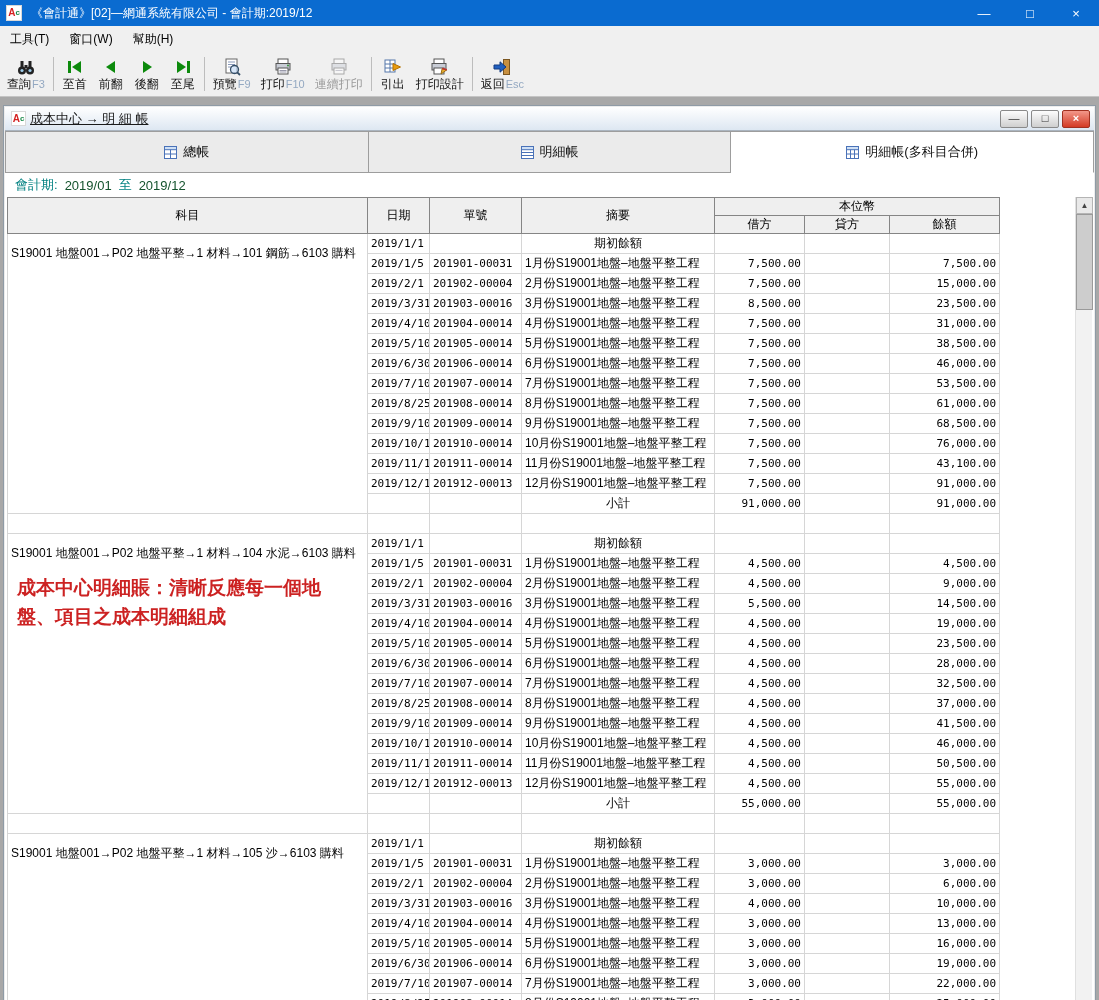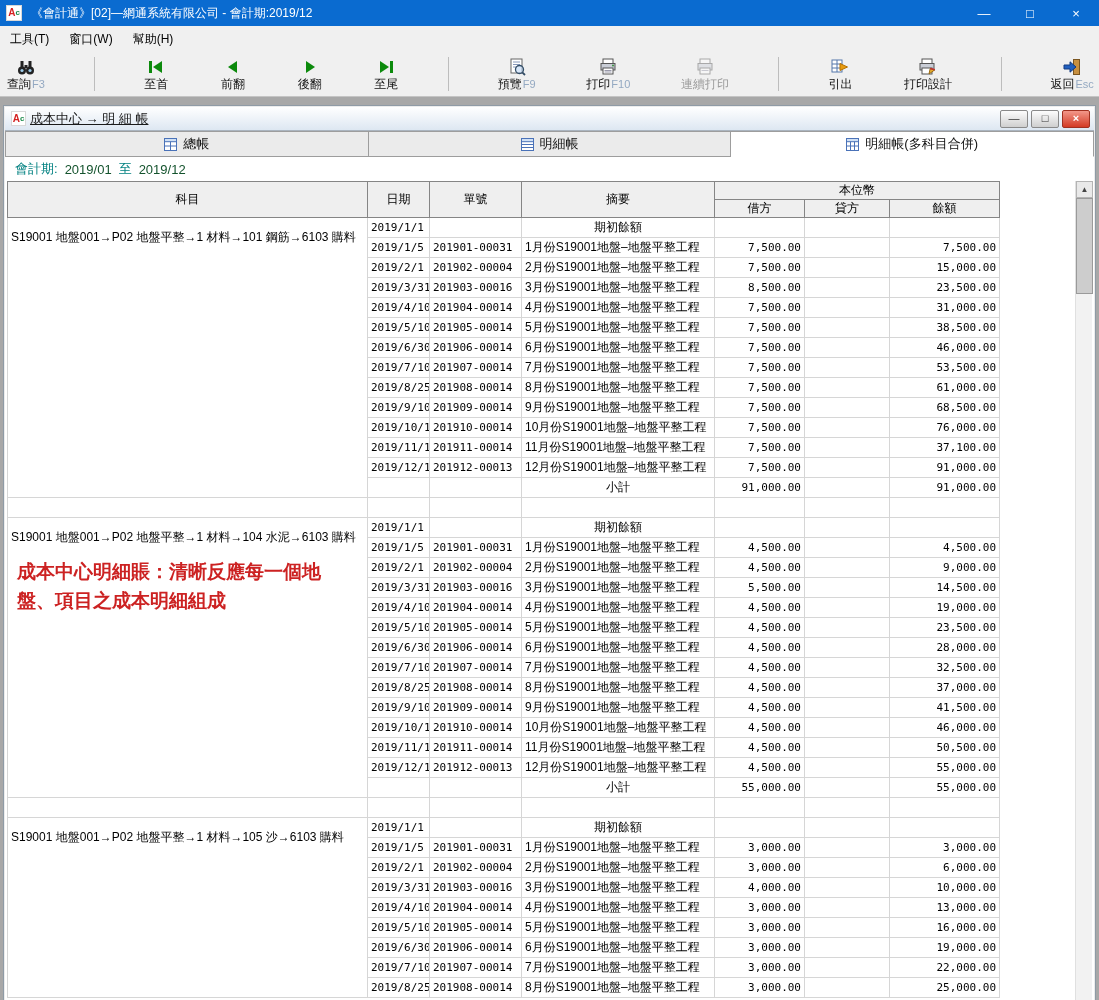--- a/index.html
+++ b/index.html
@@ -14,21 +14,21 @@
   .titlebar-text { font-size:12px; margin-left:9px; flex:1; white-space:nowrap; overflow:hidden; }
   .win-btn { width:46px; height:26px; display:flex; align-items:center; justify-content:center;
     font-size:13px; color:#fff; cursor:default; }
 
   
   .menubar { height:26px; background:#f0f0f0; display:flex; align-items:center; font-size:12px; color:#000; }
   .menu-item { padding:0 10px; height:100%; display:flex; align-items:center; }
 
   
   .toolbar { height:45px; background:#f0f0f0; border-bottom:1px solid #c4c4c4;
-    display:flex; align-items:stretch; padding-left:2px;justify-content:space-between; }
+    display:flex; align-items:stretch; padding-left:2px; }
   .tb-btn { display:flex; flex-direction:column; align-items:center; justify-content:center;
     padding:1px 5px; font-size:12px; color:#101010; min-width:36px; }
   .tb-btn .tb-ico { height:20px; display:flex; align-items:flex-end; justify-content:center; }
   .tb-label { white-space:nowrap; line-height:14px; }
   .hotkey { font-size:11px; color:#94a9c2; margin-left:1px; }
   .tb-sep { width:1px; background:#bdbdbd; margin:5px 3px; }
   .tb-btn.disabled { color:#9a9a9a; }
   .tb-btn.disabled svg { opacity:.45; }
 
   
@@ -38,21 +38,21 @@
   .child-titlebar { height:24px; background:linear-gradient(#ffffff,#dde7f2); border-bottom:1px solid #aab4bf;
     display:flex; align-items:center; padding:0 4px; }
   .child-titlebar .app-ico { width:15px; height:15px; margin-left:2px; }
   .child-title-text { font-size:13px; color:#1a1a1a; margin-left:4px; flex:1; white-space:nowrap;text-decoration:underline; }
   .cw-btn { width:28px; height:18px; margin-left:3px; border:1px solid #8a8a8a; border-radius:2px;
     background:linear-gradient(#fdfdfd,#cfcfcf); display:flex; align-items:center; justify-content:center;
     font-size:11px; color:#333; line-height:1; }
   .cw-btn.close { background:linear-gradient(#f2978a,#d33a24); border-color:#a03020; color:#fff; font-weight:bold; }
 
   
-  .tabbar { height:26px; display:flex; background:#f0f0f0; }
+  .tabbar { height:42px; display:flex; background:#f0f0f0; }
   .tab { flex:1; display:flex; align-items:center; justify-content:center; gap:6px;
     font-size:13px; color:#111; background:#ebebeb; border:1px solid #9d9d9d; border-left:none; }
   .tab:first-child { border-left:1px solid #9d9d9d; }
   .tab.active { background:#fff; border-bottom-color:#fff; }
 
   
   .child-body { flex:1; background:#fff; display:flex; flex-direction:column; overflow:hidden; }
   .period-row { height:24px; display:flex; align-items:center; gap:7px;
     padding-left:10px; font-size:13px; font-weight:normal; background:#fff; }
   .period-label, .period-word { color:#008080; }
@@ -425,21 +425,21 @@
                 <td class="col-debit">7,500.00</td>
                 <td class="col-credit"></td>
                 <td class="col-balance">76,000.00</td>
               </tr>
               <tr>
                 <td class="col-date">2019/11/10</td>
                 <td class="col-doc">201911-00014</td>
                 <td class="col-summary">11月份S19001地盤–地盤平整工程</td>
                 <td class="col-debit">7,500.00</td>
                 <td class="col-credit"></td>
-                <td class="col-balance">37,100.00</td>
+                <td class="col-balance">43,100.00</td>
               </tr>
               <tr>
                 <td class="col-date">2019/12/10</td>
                 <td class="col-doc">201912-00013</td>
                 <td class="col-summary">12月份S19001地盤–地盤平整工程</td>
                 <td class="col-debit">7,500.00</td>
                 <td class="col-credit"></td>
                 <td class="col-balance">91,000.00</td>
               </tr>
               <tr>

